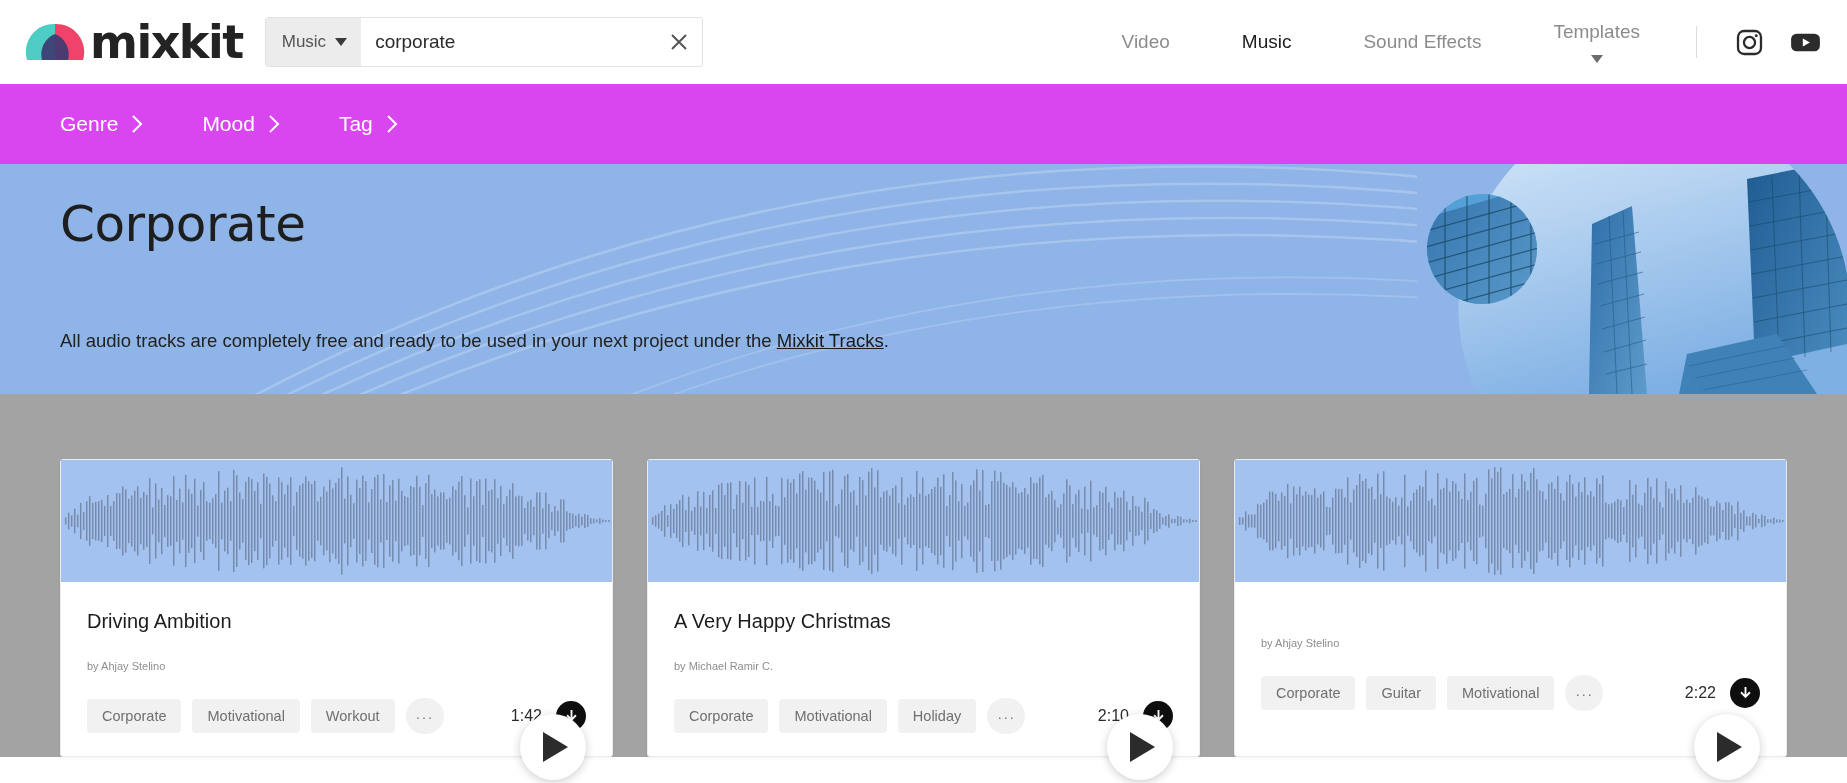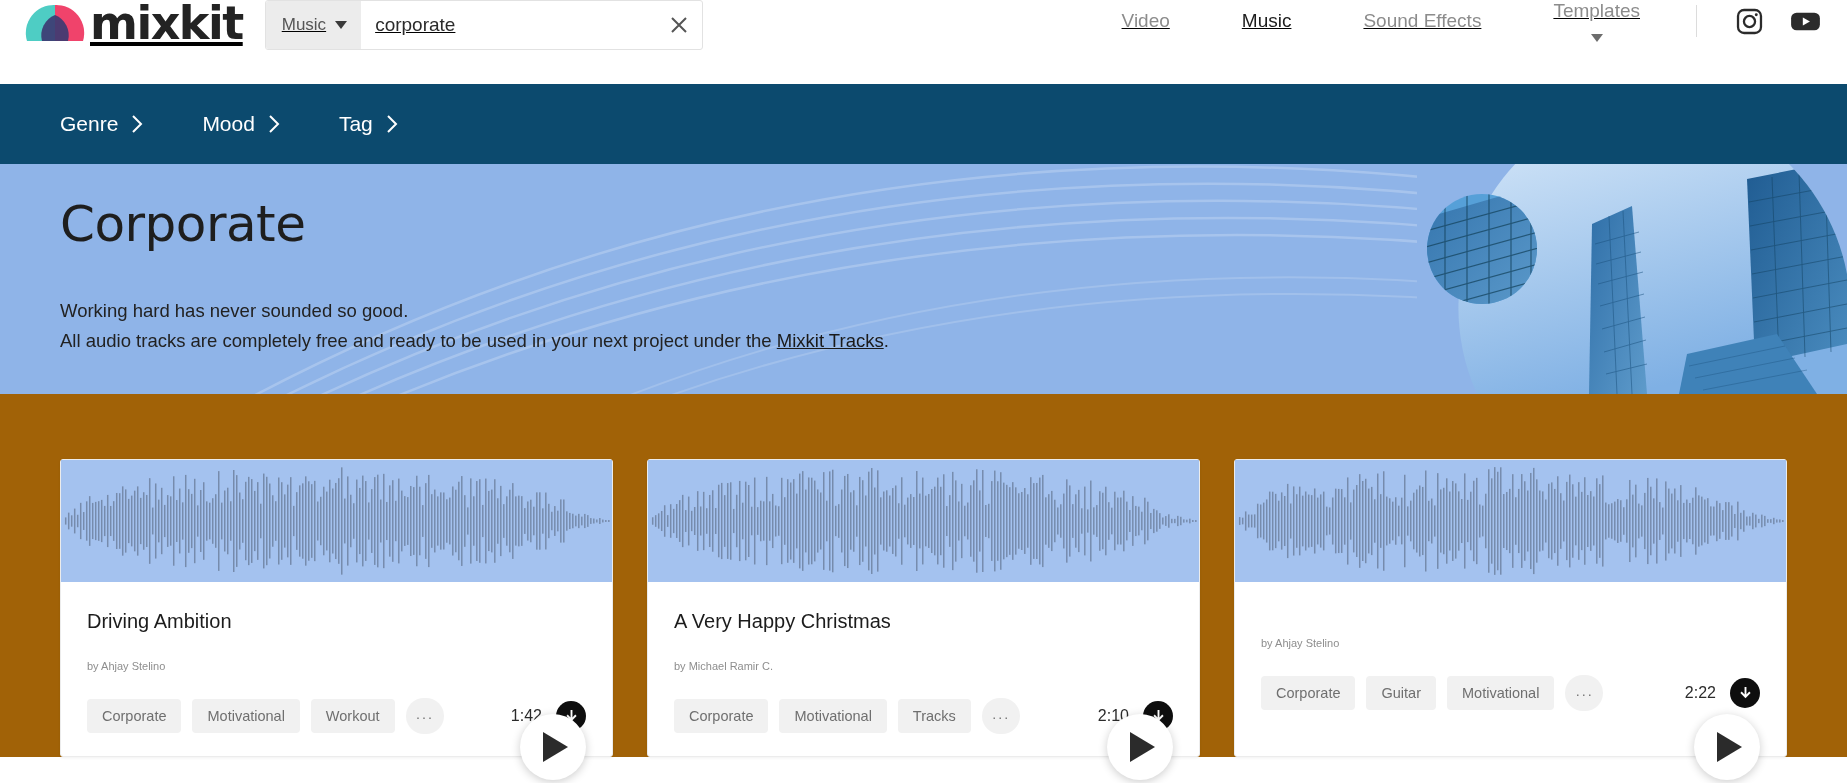--- a/index.html
+++ b/index.html
@@ -7,25 +7,24 @@
     width: 1847px; height: 783px;
     font-family: "Liberation Sans", sans-serif;
     background: #ffffff;
     overflow: hidden;
   }
 
   
   .topbar {
     height: 84px;
     display: flex;
-    align-items: flex-start;
+    align-items: center;
     background: #ffffff;
     padding: 0 22px 0 24px;
     position: relative;
-    text-decoration: underline;
   }
   .logo { display: flex; align-items: center; gap: 0; margin-right: 22px; }
   .logo-mark { width: 62px; height: 40px; position: relative; overflow: hidden; }
   .logo-text {
     font-size: 46px; font-weight: 700; color: #232323;
     letter-spacing: -1.5px; line-height: 1; margin-left: 4px;
     font-family: "DejaVu Sans", sans-serif;
   }
 
   
@@ -64,21 +63,21 @@
     white-space: nowrap;
   }
   .navlink.active { color: #1d1d1d; font-weight: 400; }
   .navlink.withcaret { display: flex; align-items: center; gap: 12px; flex-direction: column; }
   .navdivider { width: 1px; height: 32px; background: #dcdcdc; margin: 0 26px 0 14px; }
   .social { display: flex; align-items: center; gap: 26px; padding-right: 4px; }
   .social-icon { cursor: pointer; display: flex; align-items: center; }
 
   
   .filterbar {
-    height: 80px; background: #0c4a6e;
+    height: 80px; background: #d946ef;
     display: flex; align-items: center; padding: 0 60px;
   }
   .filter-item {
     display: flex; align-items: center; gap: 13px;
     color: #ffffff; font-size: 21px; margin-right: 58px; cursor: pointer;
   }
 
   
   .hero {
     height: 230px; position: relative; overflow: hidden;
@@ -94,21 +93,21 @@
     font-size: 50px; font-weight: 400; color: #1e1e1e;
     letter-spacing: -0.5px; line-height: 1.05; margin-bottom: 16px;
     font-family: "DejaVu Sans", sans-serif;
   }
   .hero-desc { font-size: 18.5px; color: #222; line-height: 1.62; max-width: 1120px; }
   .hero-link { color: #1a1a1a; text-decoration: underline; cursor: pointer; }
 
   
   .grid {
     display: flex; gap: 34px; padding: 65px 60px 0 60px;
-    background: #a16207;
+    background: #a3a3a3;
   }
   .card {
     width: 558px; background: #fff;
     border: 1px solid #ececec; border-radius: 3px;
     box-shadow: 0 1px 3px rgba(0,0,0,0.06);
     position: relative; overflow: visible;
   }
   .wave {
     height: 122px; background: #a4c2ef; position: relative; overflow: hidden;
     display: flex; align-items: center; padding: 0 2px;
@@ -299,21 +298,21 @@
           <path d="M28 28 L28 150 M50 22 L50 150 M72 16 L72 150 M94 10 L94 150 M114 5 L114 150"></path>
         </g>
       </g>
     </svg>
   </div>
 
   <div class="hero-content">
     <h1 class="hero-title">Corporate</h1>
     <div class="hero-desc">
       <br>
-      <span>Working hard has never sounded so good.</span><br>
+      <br>
       <span>All audio tracks are completely free and ready to be used in your next project under the </span><span class="hero-link">Mixkit Tracks</span><span>.</span>
     </div>
   </div>
 </div>
 
 <div class="grid">
 
   <div class="card">
     <div class="wave">
       <svg viewBox="0 0 556 122" preserveAspectRatio="none">
@@ -711,21 +710,21 @@
     </div>
     <div class="playbtn">
       <span class="playtri"></span>
     </div>
     <div class="cardbody">
       <div class="track-title">A Very Happy Christmas</div>
       <div class="track-artist">by Michael Ramir C.</div>
       <div class="cardfoot">
         <span class="tag">Corporate</span>
         <span class="tag">Motivational</span>
-        <span class="tag">Tracks</span>
+        <span class="tag">Holiday</span>
         <span class="more-btn">···</span>
         <span class="duration">2:10</span>
         <span class="dlbtn">
           <svg width="17" height="17" viewBox="0 0 18 18">
             <path d="M9 3 L9 12 M5 8.4 L9 12.6 L13 8.4" stroke="#fff" stroke-width="2" fill="none" stroke-linecap="square"></path>
           </svg>
         </span>
       </div>
     </div>
   </div>

